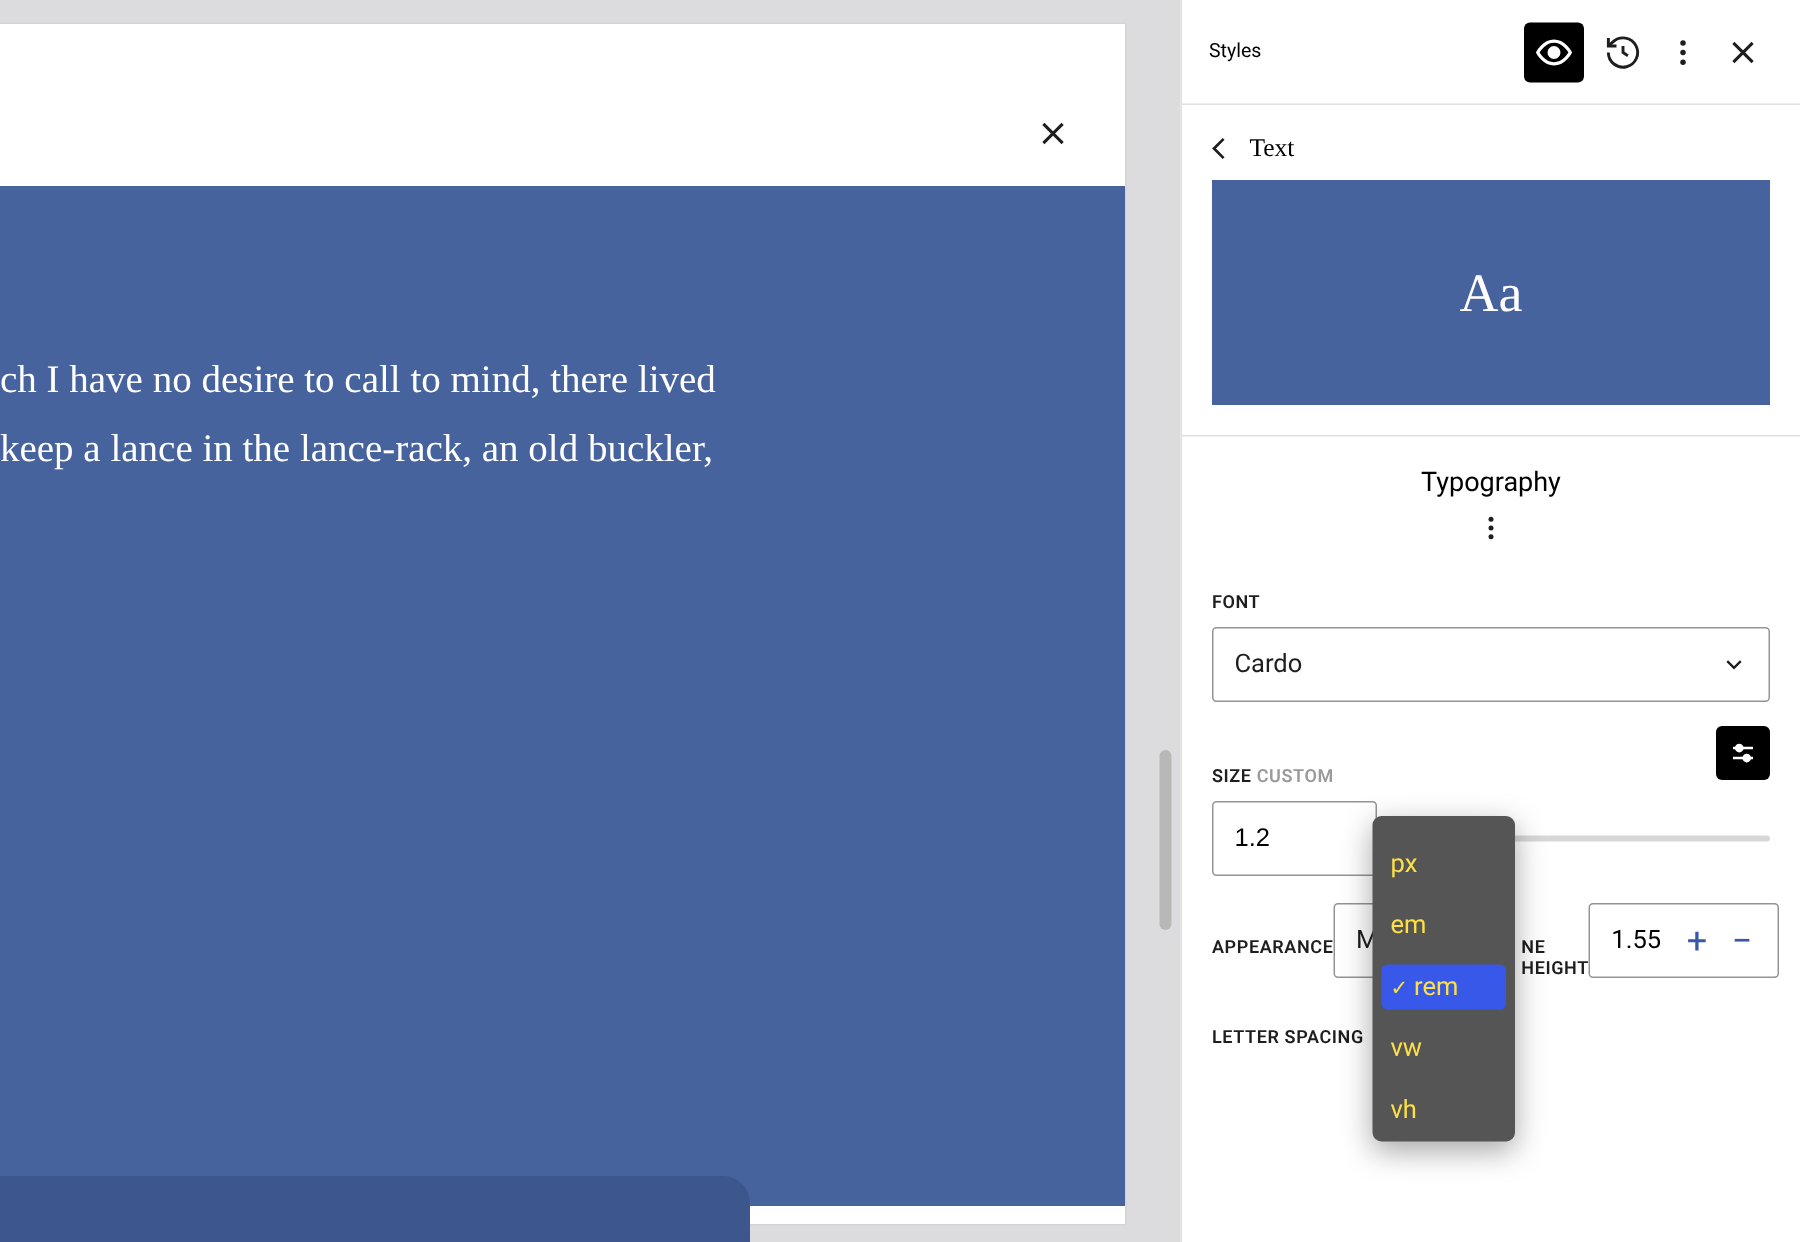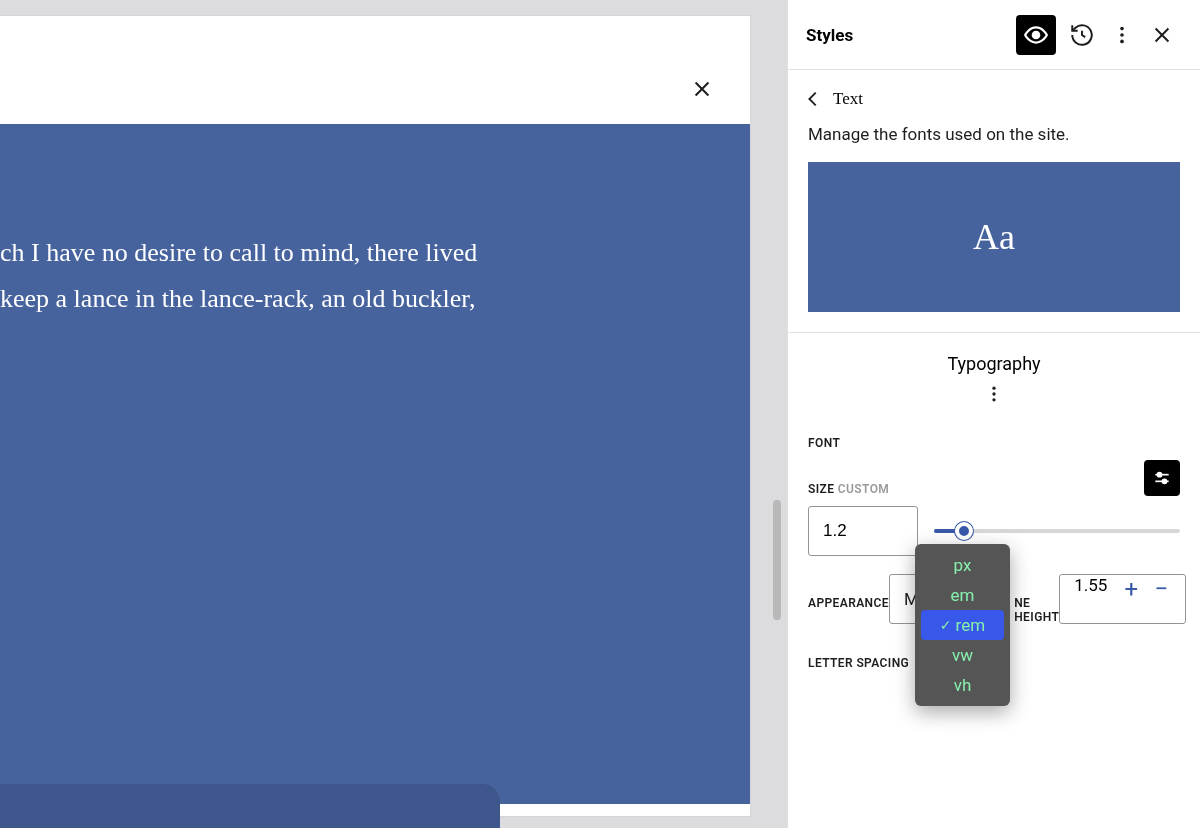--- a/index.html
+++ b/index.html
@@ -82,22 +82,22 @@
     overflow: visible;
   }
   .panel-header {
     display: flex;
     align-items: center;
     height: 70px;
     padding: 0 18px;
     border-bottom: 1px solid #e0e0e0;
   }
   .panel-title {
-    font-size: 17px;
-    font-weight: 700;
+    font-size: 13px;
+    font-weight: 400;
     flex: 1;
   }
   .icon-btn {
     width: 40px;
     height: 40px;
     display: flex;
     align-items: center;
     justify-content: center;
     cursor: pointer;
     border-radius: 4px;
@@ -198,46 +198,46 @@
     border:4px solid #fff; box-shadow:0 0 0 1px #3858a8;
   }
 
   .settings-square {
     width:36px; height:36px; background:#000; border-radius:4px;
     display:flex; align-items:center; justify-content:center; cursor:pointer;
     margin-top: -4px;
   }
 
   .stepper {
-    border:1px solid #949494; border-radius:3px; height:50px; display:flex; align-items:flex-start;
+    border:1px solid #949494; border-radius:3px; height:50px; display:flex; align-items:center;
   }
   .stepper-val { flex:1; padding:0 14px; font-size:17px; }
   .stepper-btns { display:flex; gap:10px; padding-right:14px;}
   .stepper-btn { color:#3858a8; font-size:24px; cursor:pointer; width:20px; text-align:center;}
 
   
   .unit-popover {
     position: absolute;
     left: 915px;
     top: 544px;
     background: #555;
     border-radius: 6px;
     box-shadow: 0 6px 20px rgba(0,0,0,0.35);
     padding: 6px;
     width: 95px;
     z-index: 50;
   }
   .unit-item {
-    color: #86efac;
+    color: #fde047;
     font-size: 17px;
     text-align: center;
     padding: 5px 6px;
     border-radius: 4px;
     cursor: pointer;
-    display:flex; align-items:center; justify-content:center; gap:4px;
+    display:flex; align-items:center; justify-content:flex-start; gap:4px;margin-top:11px;
   }
   .unit-item.selected {
     background: #3858e9;
   }
   .check { font-size:14px; }
 
 </style>
 </head>
 <body>
 
@@ -286,42 +286,47 @@
         </svg>
     </div>
   </div>
 
   <div class="nav-row">
     <svg width="22" height="22" viewBox="0 0 24 24" fill="none" stroke="#1e1e1e" stroke-width="2">
         <path d="M15 5 L8 12 L15 19"></path>
       </svg>
     <span class="nav-label">Text</span>
   </div>
-  <div class="desc">Manage the fonts used on the site.</div>
 
   <div class="preview-swatch">
     <span>Aa</span>
   </div>
   <div class="divider"></div>
 
   <div class="section">
     <div class="section-head">
       <div class="section-title">Typography</div>
       <div class="icon-btn">
         <svg width="20" height="20" viewBox="0 0 24 24" fill="#1e1e1e">
             <circle cx="12" cy="5" r="2"></circle>
             <circle cx="12" cy="12" r="2"></circle>
             <circle cx="12" cy="19" r="2"></circle>
           </svg>
       </div>
     </div>
 
     <div class="field-label">FONT</div>
-
-    <div class="row" style="align-items:flex-end; margin-bottom:10px;">
+    <div class="select-box full" style="margin-bottom:20px;">
+      <span>Cardo</span>
+      <svg width="18" height="18" viewBox="0 0 24 24" fill="none" stroke="#1e1e1e" stroke-width="2">
+          <path d="M6 9l6 6 6-6"></path>
+        </svg>
+    </div>
+
+    <div class="row" style="align-items:flex-start; margin-bottom:10px;">
       <div class="field-label" style="margin-bottom:0; flex:1;">
         <span>SIZE</span>
         <span class="muted">CUSTOM</span>
       </div>
       <div class="settings-square">
         <svg width="20" height="20" viewBox="0 0 24 24" fill="none" stroke="#fff" stroke-width="2">
             <line x1="4" y1="8" x2="20" y2="8"></line>
             <circle cx="9" cy="8" r="2.5" fill="#fff"></circle>
             <line x1="4" y1="16" x2="20" y2="16"></line>
             <circle cx="15" cy="16" r="2.5" fill="#fff"></circle>

